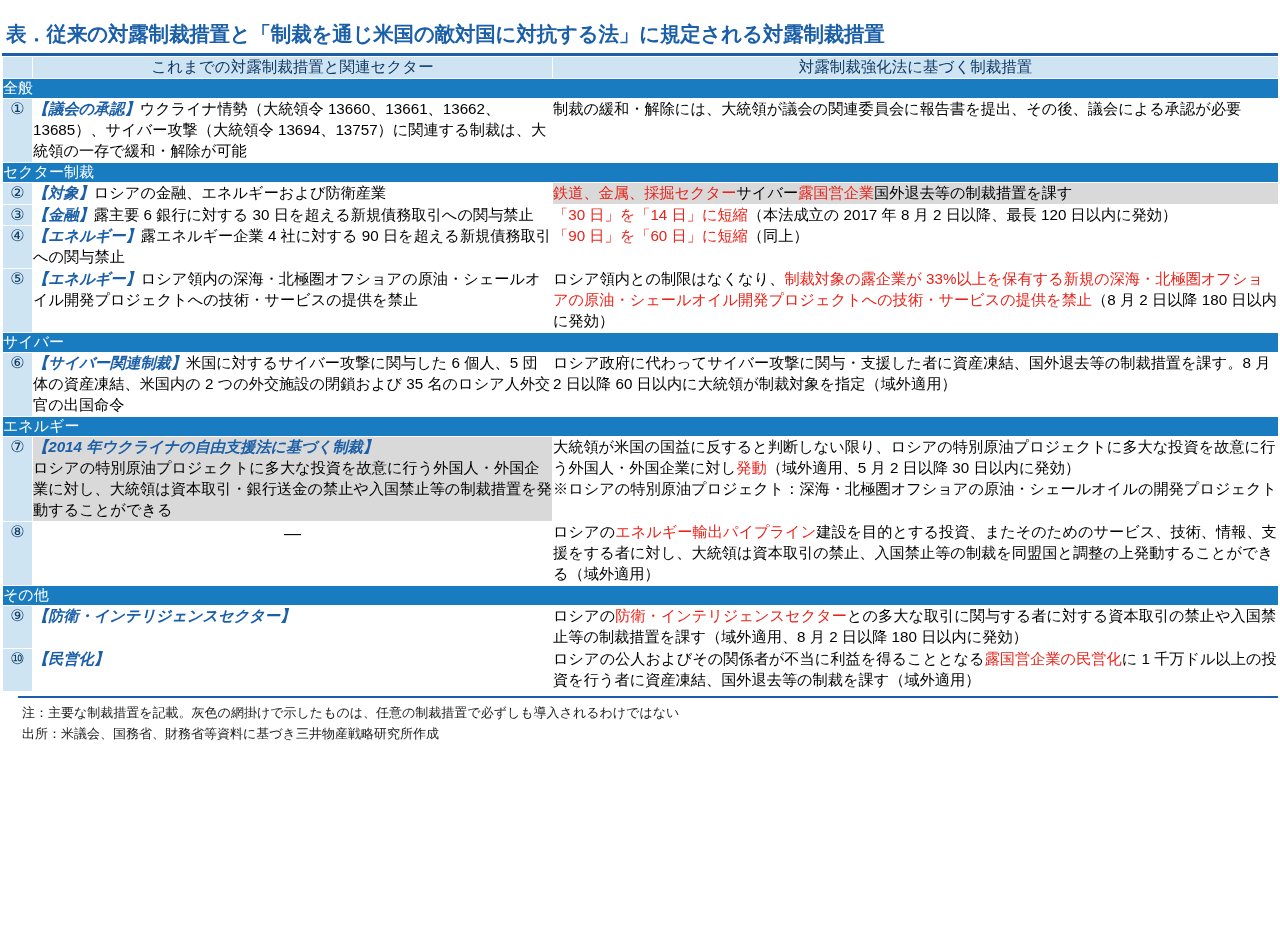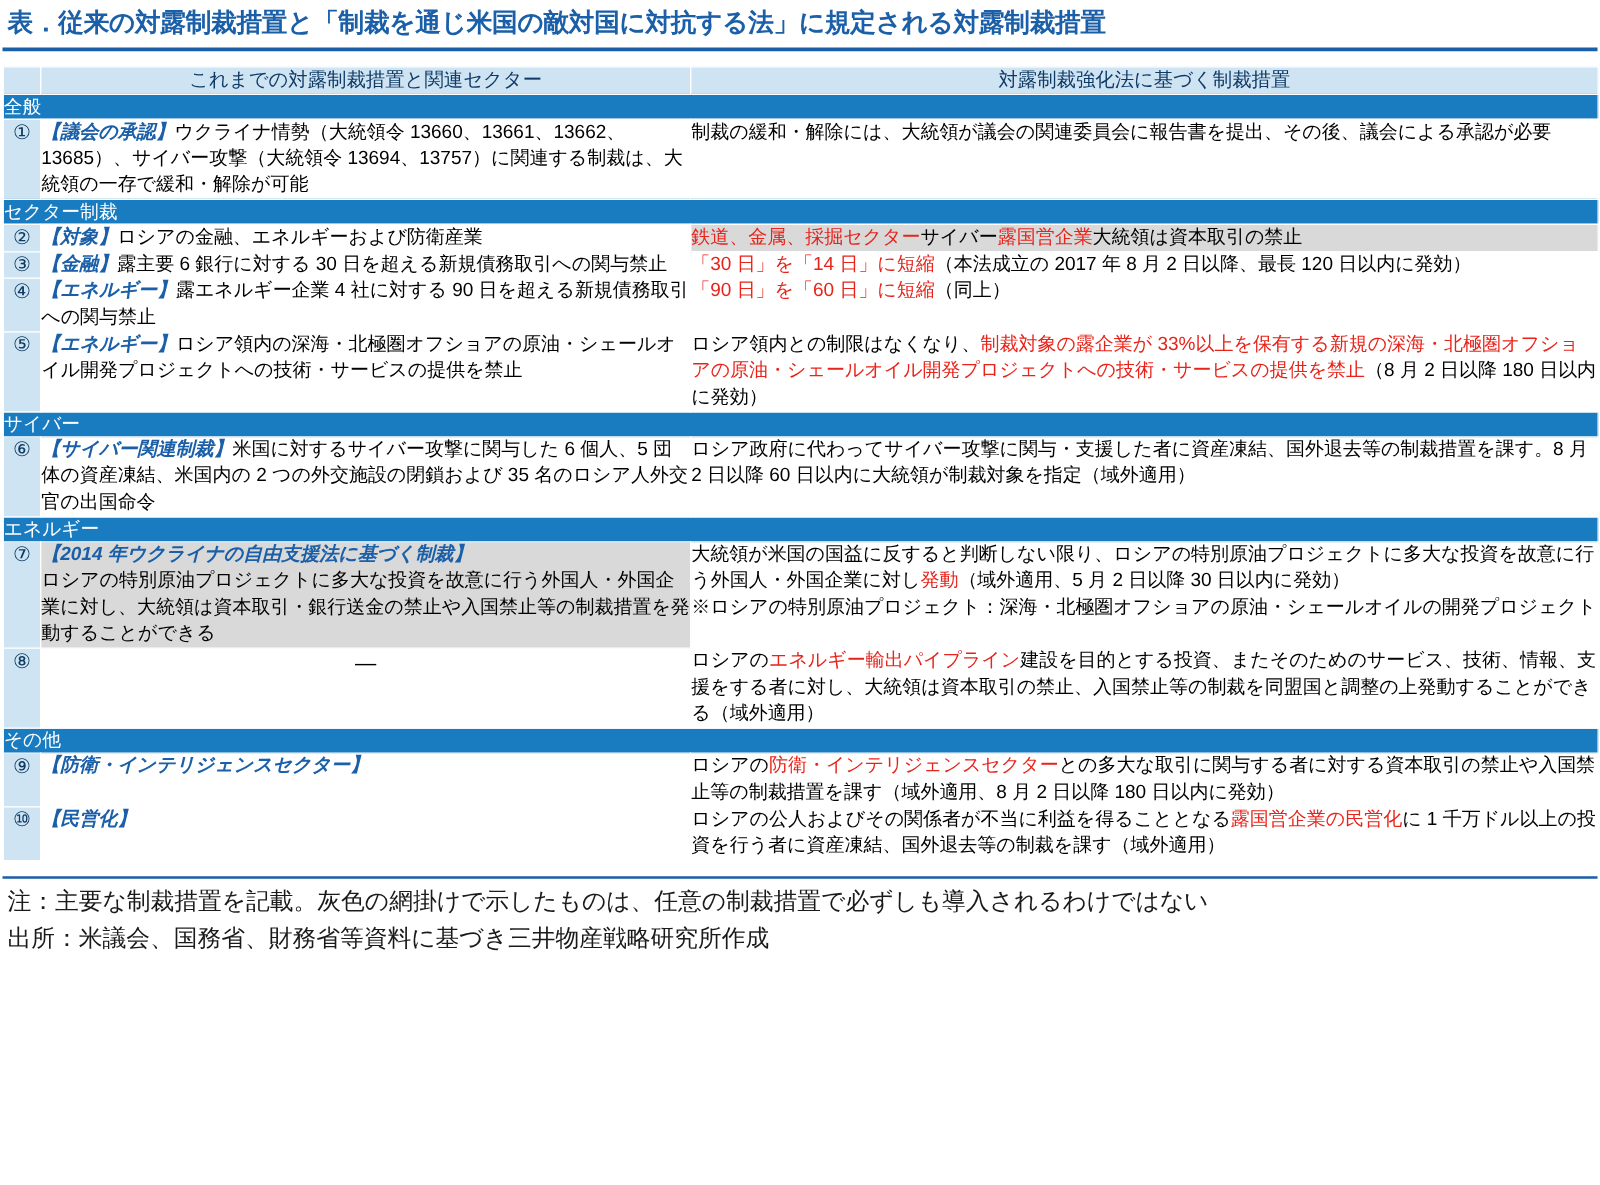--- a/index.html
+++ b/index.html
@@ -14,34 +14,34 @@
     position: relative;
     background: #ffffff;
     padding: 0;
   }
   
   .title {
     color: #1a5fa8;
     font-size: 20.5px;
     font-weight: bold;
     letter-spacing: -0.2px;
-    padding: 6px 6px 6px 6px;
+    padding: 21px 6px 6px 6px;
     line-height: 1.25;
     white-space: nowrap;
   }
   .title-rule {
     height: 3px;
     background: #1a5fa8;
     margin: 0 2px 0 2px;
   }
   
   table.tbl {
     border-collapse: collapse;
     width: 1276px;
-    margin: 12px 2px;
+    margin: 0 2px;
     table-layout: fixed;
   }
   table.tbl td, table.tbl th {
     border: 1px solid #ffffff;
     vertical-align: top;
     padding: 0;
   }
   
   .hdr {
     background: #cfe4f3;
@@ -84,24 +84,24 @@
   }
   .cell.shade { background: #d9d9d9; }
   .red { color: #e8231a; text-align: right; }
   .blue { color: #1a5fa8; font-style: italic; }
   .bb { font-weight: bold; }
   .center-dash { text-align: center; vertical-align: middle; font-size: 17px; }
   .mid { vertical-align: middle; }
 
   
   .notes {
-    margin: 4px 2px 0 2px;
+    margin: 4px 2px 0 18px;
     padding: 4px 4px 0 4px;
     border-top: 2px solid #1a5fa8;
-    font-size: 19px;
+    font-size: 13px;
     color: #1a1a1a;
     line-height: 1.5;
   }
   .notes div { padding: 1px 0; }
 </style>
 </head>
 <body>
 
 <div class="page">
 
@@ -131,21 +131,21 @@
         <td class="cell"><span class="blue bb">【議会の承認】</span><span>ウクライナ情勢（大統領令 13660、13661、13662、13685）、サイバー攻撃（大統領令 13694、13757）に関連する制裁は、大統領の一存で緩和・解除が可能</span></td>
         <td class="cell">制裁の緩和・解除には、大統領が議会の関連委員会に報告書を提出、その後、議会による承認が必要</td>
       </tr>
 
       <tr class="sect">
         <td colspan="3">セクター制裁</td>
       </tr>
       <tr>
         <td class="num mid">②</td>
         <td class="cell"><span class="blue bb">【対象】</span><span>ロシアの金融、エネルギーおよび防衛産業</span></td>
-        <td class="cell shade"><span class="red">鉄道、金属、採掘セクター</span><span>サイバー</span><span class="red">露国営企業</span><span>大統領は資本取引の禁止</span></td>
+        <td class="cell shade"><span class="red">鉄道、金属、採掘セクター</span><span>サイバー</span><span class="red">露国営企業</span><span>国外退去等の制裁措置を課す</span></td>
       </tr>
       <tr>
         <td class="num mid">③</td>
         <td class="cell"><span class="blue bb">【金融】</span><span>露主要 6 銀行に対する 30 日を超える新規債務取引への関与禁止</span></td>
         <td class="cell"><span class="red">「30 日」を「14 日」に短縮</span><span>（本法成立の 2017 年 8 月 2 日以降、最長 120 日以内に発効）</span></td>
       </tr>
       <tr>
         <td class="num mid">④</td>
         <td class="cell"><span class="blue bb">【エネルギー】</span><span>露エネルギー企業 4 社に対する 90 日を超える新規債務取引への関与禁止</span></td>
         <td class="cell"><span class="red">「90 日」を「60 日」に短縮</span><span>（同上）</span></td>

